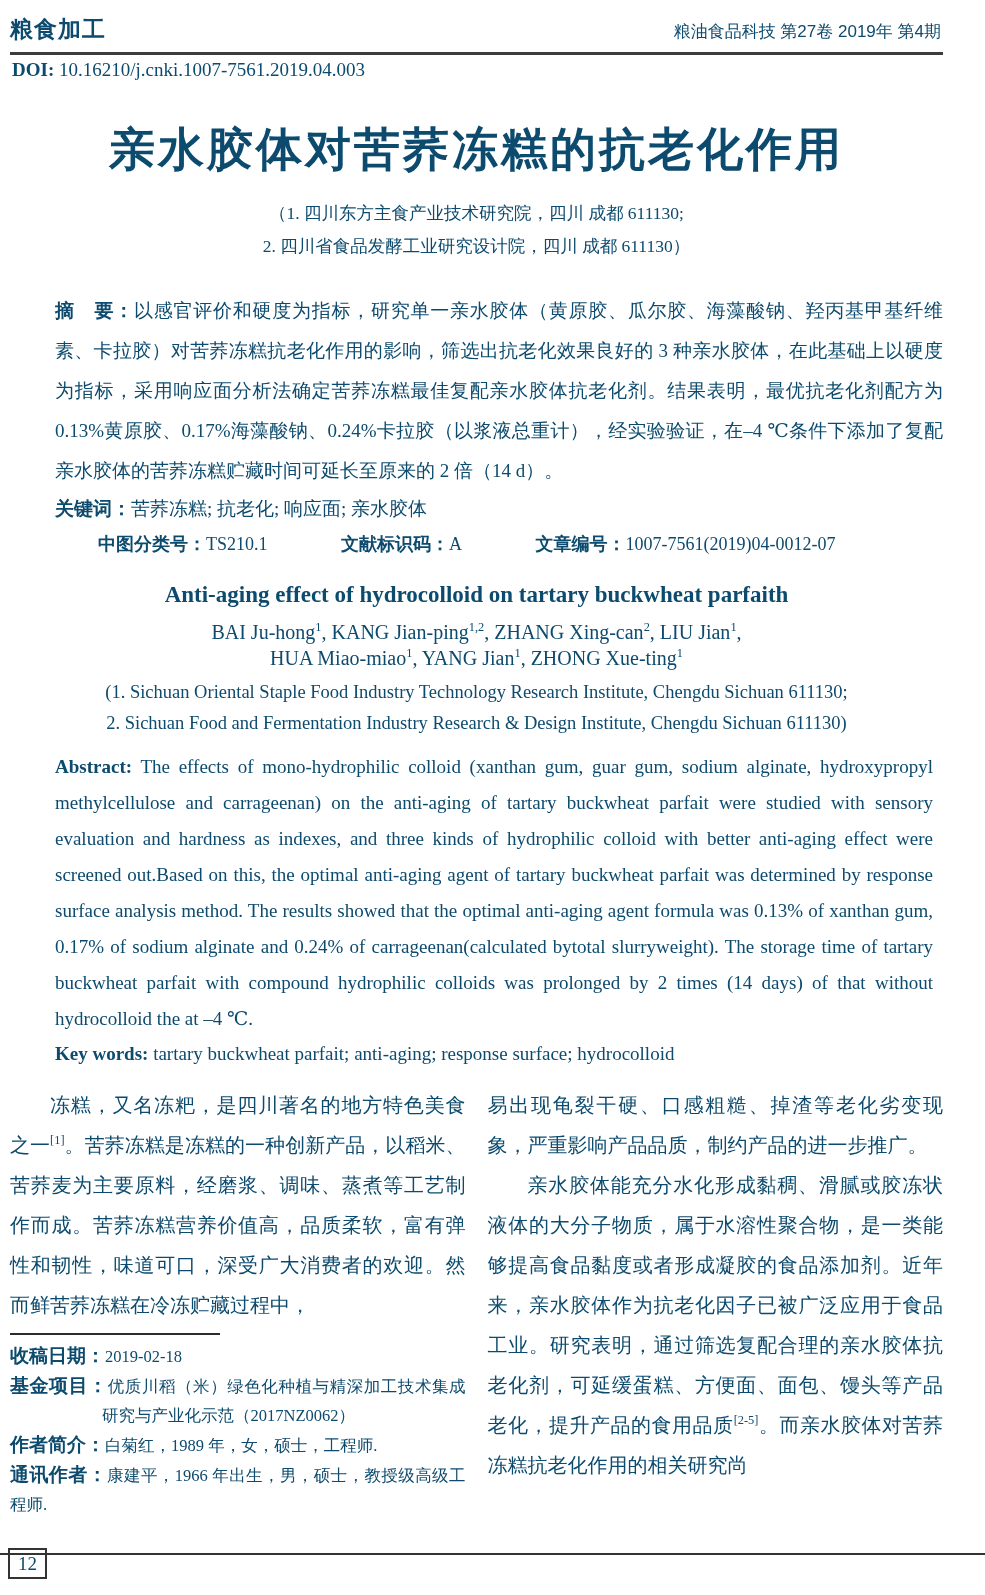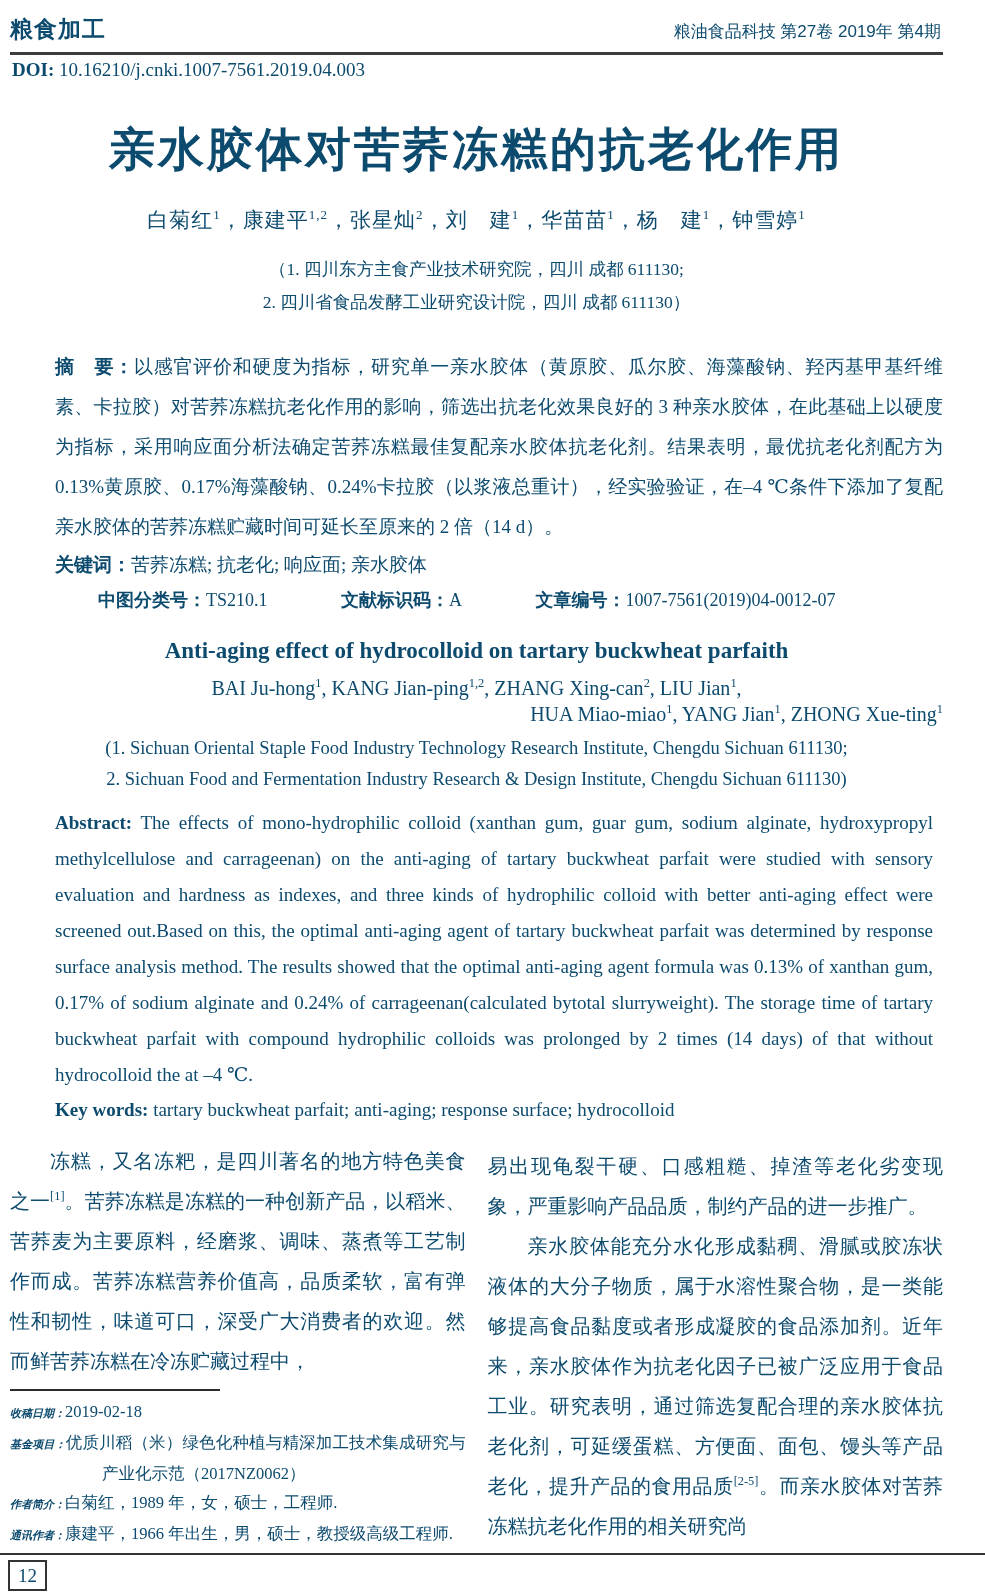--- a/index.html
+++ b/index.html
@@ -24,51 +24,50 @@
   .title-cn{margin:40px 0 0;text-align:center;font-size:46px;line-height:58px;font-weight:bold;letter-spacing:3px;}
   .authors-cn{margin-top:26px;text-align:center;font-size:21px;line-height:30px;letter-spacing:1px;}
   .affil-cn{margin-top:18px;text-align:center;font-size:17.5px;line-height:33px;}
   .abstract-cn{margin:28px 0 0 45px;font-size:19px;line-height:40px;text-align:justify;}
   .cnlabel{font-family:"Liberation Sans","DejaVu Sans",sans-serif;font-weight:bold;}
   .keywords-cn{margin:0 0 0 45px;font-size:19px;line-height:36px;}
   .clc{margin:0 0 0 45px;font-size:18px;line-height:34px;}
   .clc .grp{margin-right:26px;padding-left:43px;}
   .title-en{margin:20px 0 0;text-align:center;font-size:23px;line-height:28px;font-weight:bold;}
   .authors-en{margin-top:10px;text-align:center;font-size:20px;line-height:26px;}
-  .authors-en + .authors-en{margin-top:0;text-align:right;}
+  .authors-en + .authors-en{margin-top:0;}
   .affil-en{margin-top:6px;text-align:center;font-size:18.5px;line-height:31px;}
   .abstract-en{margin:10px 10px 0 45px;font-size:19px;line-height:36px;text-align:justify;}
   .keywords-en{margin:0 0 0 45px;font-size:19px;line-height:34px;}
-  .columns{display:flex;gap:22px;margin-top:14px;align-items:center;}
+  .columns{display:flex;gap:22px;margin-top:14px;}
   .col{flex:1;font-size:20px;line-height:40px;text-align:justify;}
   .col p{margin:0;}
   .indent{text-indent:2em;}
   .footnote{margin-top:8px;font-size:16.5px;line-height:29px;}
   .fn-rule{width:210px;border-top:2px solid #2c2c2c;margin-bottom:6px;}
-  .fn-item .cnlabel{font-size:11px;font-style:italic;}
+  .fn-item .cnlabel{font-size:19px;}
   .fn-hang{padding-left:92px;text-indent:-92px;}
   .bottom-rule{position:absolute;left:0;right:0;bottom:40px;border-top:2px solid #333;}
-  .pageno-box{position:absolute;left:8px;bottom:4px;border:2px solid #333;padding:0 8px;font-size:19px;line-height:27px;}
+  .pageno-box{position:absolute;left:8px;bottom:16px;border:2px solid #333;padding:0 8px;font-size:19px;line-height:27px;}
 </style>
 </head>
 <body>
 
 <div class="page">
 
   <div class="pagehead">
     <span class="head-left">粮食加工</span>
     <span class="head-right">粮油食品科技 第27卷 2019年 第4期</span>
   </div>
   <div class="head-rule"></div>
 
   <p class="doi"><b>DOI:</b> <span>10.16210/j.cnki.1007-7561.2019.04.003</span></p>
 
   <h1 class="title-cn">亲水胶体对苦荞冻糕的抗老化作用</h1>
 
-  <div class="authors-cn"><span>白菊红</span><sup>1</sup>，<span>康建平</span><sup>1,2</sup>，<span>张星灿</span><sup>2</sup>，<span>刘　建</span><sup>1</sup>，<span>华苗苗</span><sup>1</sup>，<span>杨　建</span><sup>1</sup>，<span>钟雪婷</span><sup>1</sup></div>
 
   <div class="affil-cn">
     <div>（1. 四川东方主食产业技术研究院，四川 成都 611130;</div>
     <div>2. 四川省食品发酵工业研究设计院，四川 成都 611130）</div>
   </div>
 
   <p class="abstract-cn"><span class="cnlabel">摘　要：</span><span>以感官评价和硬度为指标，研究单一亲水胶体（黄原胶、瓜尔胶、海藻酸钠、羟丙基甲基纤维素、卡拉胶）对苦荞冻糕抗老化作用的影响，筛选出抗老化效果良好的 3 种亲水胶体，在此基础上以硬度为指标，采用响应面分析法确定苦荞冻糕最佳复配亲水胶体抗老化剂。结果表明，最优抗老化剂配方为 0.13%黄原胶、0.17%海藻酸钠、0.24%卡拉胶（以浆液总重计），经实验验证，在–4 ℃条件下添加了复配亲水胶体的苦荞冻糕贮藏时间可延长至原来的 2 倍（14 d）。</span></p>
 
   <p class="keywords-cn"><span class="cnlabel">关键词：</span><span>苦荞冻糕; 抗老化; 响应面; 亲水胶体</span></p>
 

